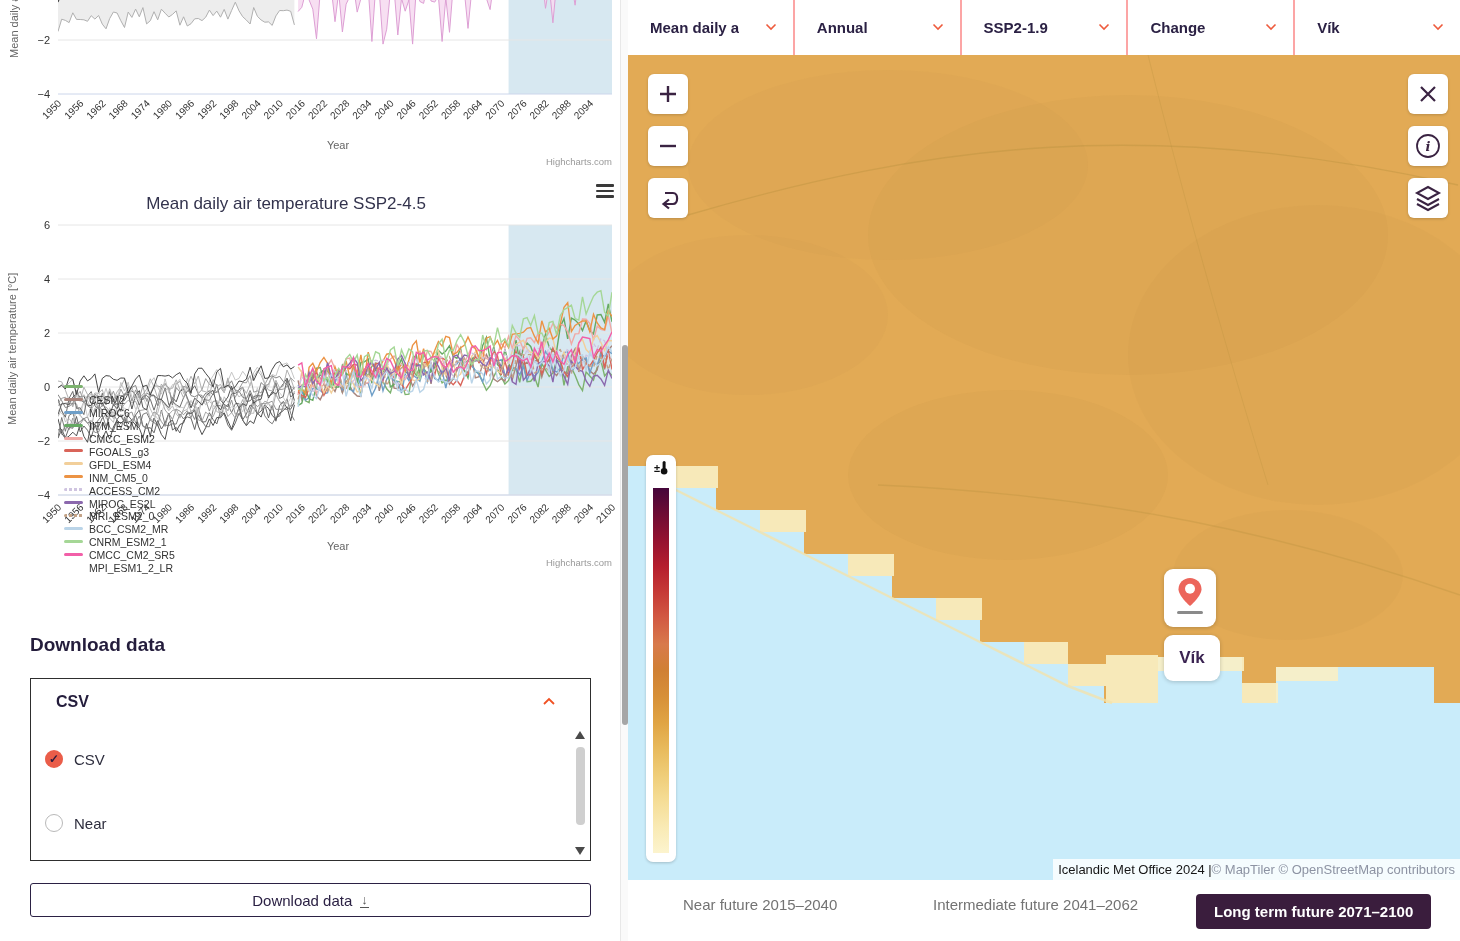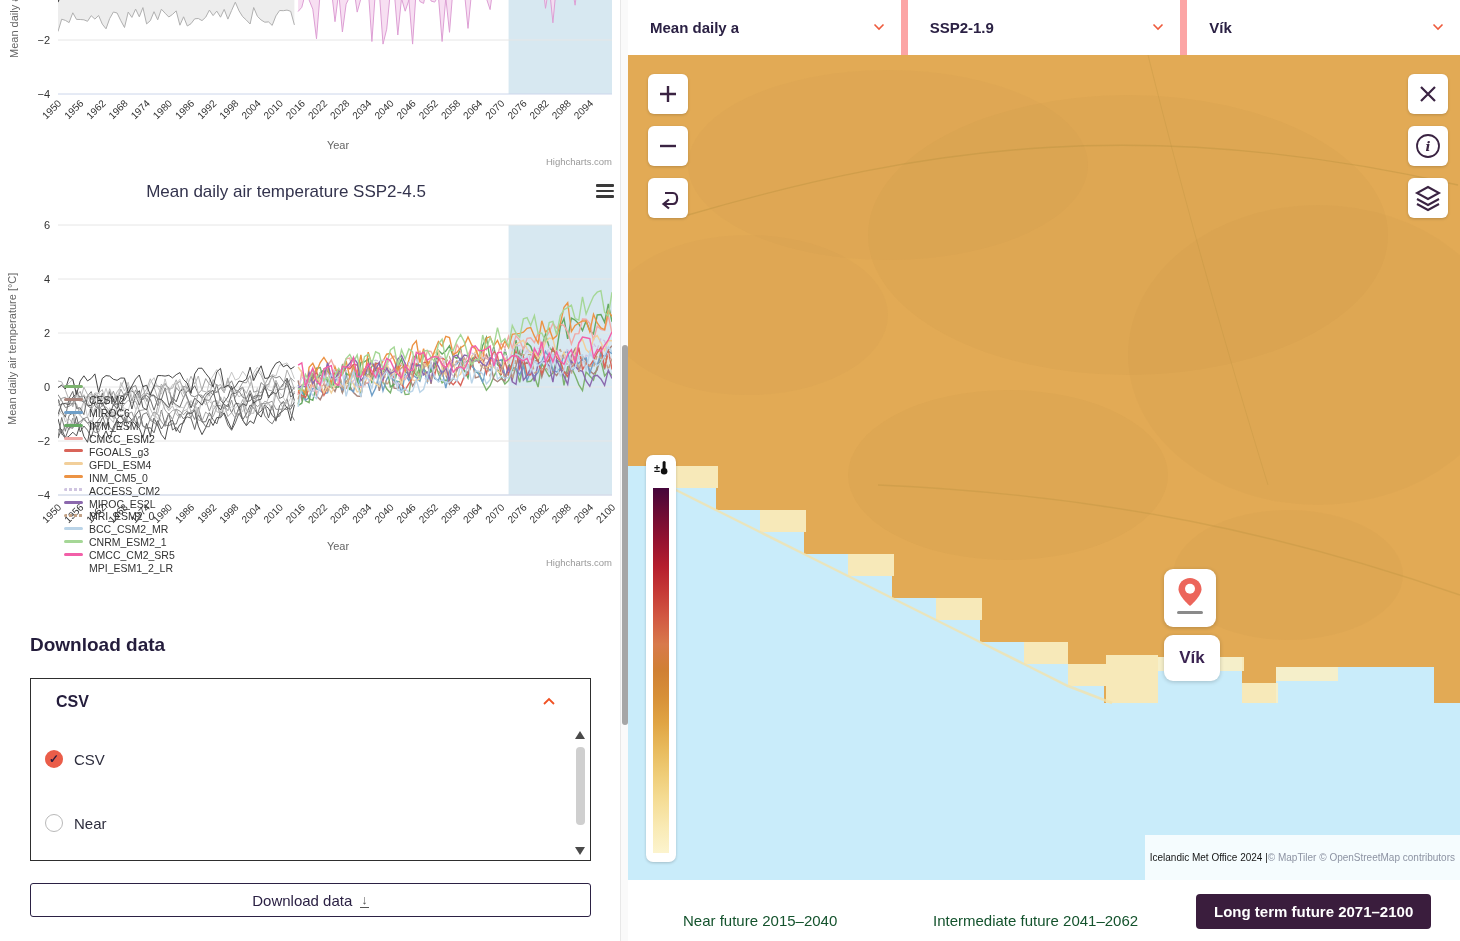--- a/index.html
+++ b/index.html
@@ -3,21 +3,21 @@
 <meta charset="utf-8">
 <style>
   html,body{margin:0;padding:0;background:#ffffff;}
   #page{position:relative;width:1460px;height:941px;overflow:hidden;
         font-family:"Liberation Sans",sans-serif;background:#fff;}
   .abs{position:absolute;}
   
   #left-panel{left:0;top:0;width:628px;height:941px;background:#fff;}
   #chart1{left:0;top:0;width:628px;height:170px;overflow:hidden;}
   #chart2{left:0;top:170px;width:628px;height:405px;overflow:hidden;}
-  .chart-title{width:572px;text-align:center;font-size:17px;color:#33334d;top:12px;left:0;}
+  .chart-title{width:572px;text-align:center;font-size:17px;color:#33334d;top:24px;left:0;}
   .burger{right:14px;top:14px;width:18px;height:14px;cursor:pointer;}
   .burger span{display:block;height:2.5px;background:#3a3a3a;margin-bottom:3px;border-radius:1px;}
   #legend{left:64px;top:210px;}
   .lg-row{display:flex;align-items:center;height:12.9px;cursor:pointer;}
   .lg-dash{width:19px;height:3px;border-radius:1.5px;margin-right:6px;flex:0 0 auto;}
   .lg-label{font-size:10.5px;color:#333333;white-space:nowrap;margin-top:28px;}
   
   #dl-heading{left:30px;top:634px;font-size:19px;font-weight:800;color:#241d3c;}
   #csv-box{left:30px;top:678px;width:561px;height:183px;border:1px solid #2e2e2e;background:#fff;box-sizing:border-box;}
   #csv-head{position:absolute;left:0;top:0;right:0;height:44px;cursor:pointer;}
@@ -36,47 +36,47 @@
   #csv-thumb{position:absolute;left:2px;top:16px;width:9px;height:78px;background:#cfcfcf;border-radius:4px;cursor:pointer;}
   #dl-btn{left:30px;top:883px;width:561px;height:34px;border:1px solid #2b2144;border-radius:3px;
           background:#fff;box-sizing:border-box;display:flex;align-items:center;justify-content:center;
           font-size:15px;color:#2b2144;cursor:pointer;}
   .dl-arrow{margin-left:8px;color:#555;border-bottom:1.8px solid #555;line-height:13px;display:inline-block;padding:0 1px 1px 1px;font-size:13px;}
   
   #page-sb{left:620px;top:0;width:8px;height:941px;background:#fafafa;border-left:1px solid #e8e8e8;box-sizing:border-box;}
   #page-sb-thumb{position:absolute;left:1px;top:345px;width:6px;height:380px;background:#a6a6a6;border-radius:3px;cursor:pointer;}
   
   #dropbar{left:628px;top:0;width:832px;height:55px;background:#fff;display:flex;}
-  .dd-cell{flex:1 1 0;position:relative;border-right:7px solid #fca5a5;display:flex;align-items:center;cursor:pointer;}
+  .dd-cell{flex:1 1 0;position:relative;border-right:2px solid #fca5a5;display:flex;align-items:center;cursor:pointer;}
   .dd-cell:last-child{border-right:none;}
   .dd-label{margin-left:22px;font-size:15px;font-weight:700;color:#2b2144;white-space:nowrap;overflow:hidden;max-width:112px;}
   .dd-caret{position:absolute;right:16px;top:23px;}
   #map{left:628px;top:55px;width:832px;height:825px;overflow:hidden;cursor:grab;}
   .map-btn{position:absolute;width:40px;height:40px;background:#fff;border-radius:6px;
            box-shadow:0 1px 3px rgba(0,0,0,.18);display:flex;align-items:center;justify-content:center;cursor:pointer;}
   .info-i{font-family:"DejaVu Serif",serif;font-style:italic;}
   
   #colorbar{left:18px;top:400px;width:30px;height:407px;background:#fff;border-radius:7px;
             box-shadow:0 1px 3px rgba(0,0,0,.2);position:absolute;}
   #cb-icon{position:absolute;left:0;top:5px;width:30px;text-align:center;font-size:11px;font-weight:700;color:#111;}
   #cb-grad{position:absolute;left:7px;top:33px;width:16px;height:365px;}
   
   #pin-card{position:absolute;left:536px;top:514px;width:52px;height:58px;background:#fff;border-radius:9px;
             box-shadow:0 1px 4px rgba(0,0,0,.2);display:flex;flex-direction:column;align-items:center;cursor:pointer;}
   #pin-ground{width:26px;height:3px;background:#8a8a8a;border-radius:2px;margin-top:1px;}
   #marker-label{position:absolute;left:536px;top:580px;width:56px;height:46px;background:#fff;border-radius:9px;
             box-shadow:0 1px 4px rgba(0,0,0,.2);display:flex;align-items:center;justify-content:center;
             font-size:17px;font-weight:700;color:#3b2452;}
   #attribution{position:absolute;right:0;bottom:0;height:21px;background:rgba(255,255,255,.82);
-               font-size:10px;display:flex;align-items:center;padding:12px 5px;white-space:nowrap;}
+               font-size:13px;display:flex;align-items:center;padding:0 5px;white-space:nowrap;}
   #attr-org{color:#161616;}
   #attr-credits{color:#8d93a3;}
   
   #map-footer{left:628px;top:880px;width:832px;height:61px;background:#fff;}
-  .tf-item{position:absolute;top:32px;font-size:15px;color:#14532d;cursor:pointer;white-space:nowrap;}
+  .tf-item{position:absolute;top:16px;font-size:15px;color:#737373;cursor:pointer;white-space:nowrap;}
   .tf-pill{top:14px;background:#3a1d3d;color:#fff;font-weight:700;border-radius:4px;padding:9px 18px;}
   svg text{font-family:"Liberation Sans",sans-serif;}
 </style>
 </head>
 <body>
 
 <div id="page">
 
   <div id="left-panel" class="abs">
 
@@ -315,21 +315,33 @@
   </div>
 
   <div id="dropbar" class="abs">
       <div class="dd-cell">
         <span class="dd-label">Mean daily a</span>
         <svg width="12" height="8" class="dd-caret">
           <polyline points="1.5,1.5 6,6 10.5,1.5" fill="none" stroke="#ee5b3d" stroke-width="1.6"></polyline>
         </svg>
       </div>
       <div class="dd-cell">
+        <span class="dd-label">Annual</span>
+        <svg width="12" height="8" class="dd-caret">
+          <polyline points="1.5,1.5 6,6 10.5,1.5" fill="none" stroke="#ee5b3d" stroke-width="1.6"></polyline>
+        </svg>
+      </div>
+      <div class="dd-cell">
         <span class="dd-label">SSP2-1.9</span>
+        <svg width="12" height="8" class="dd-caret">
+          <polyline points="1.5,1.5 6,6 10.5,1.5" fill="none" stroke="#ee5b3d" stroke-width="1.6"></polyline>
+        </svg>
+      </div>
+      <div class="dd-cell">
+        <span class="dd-label">Change</span>
         <svg width="12" height="8" class="dd-caret">
           <polyline points="1.5,1.5 6,6 10.5,1.5" fill="none" stroke="#ee5b3d" stroke-width="1.6"></polyline>
         </svg>
       </div>
       <div class="dd-cell">
         <span class="dd-label">Vík</span>
         <svg width="12" height="8" class="dd-caret">
           <polyline points="1.5,1.5 6,6 10.5,1.5" fill="none" stroke="#ee5b3d" stroke-width="1.6"></polyline>
         </svg>
       </div>

